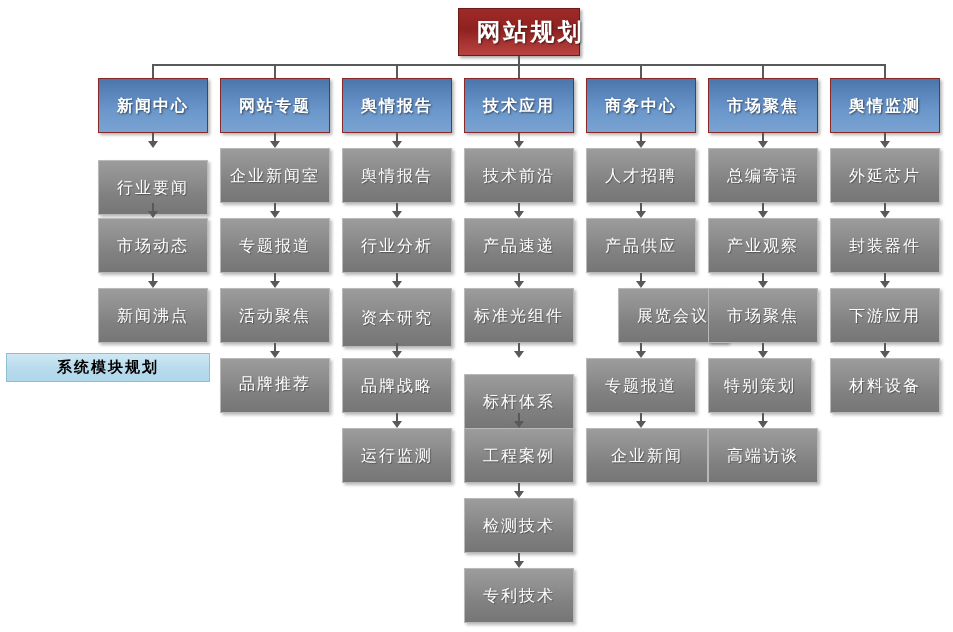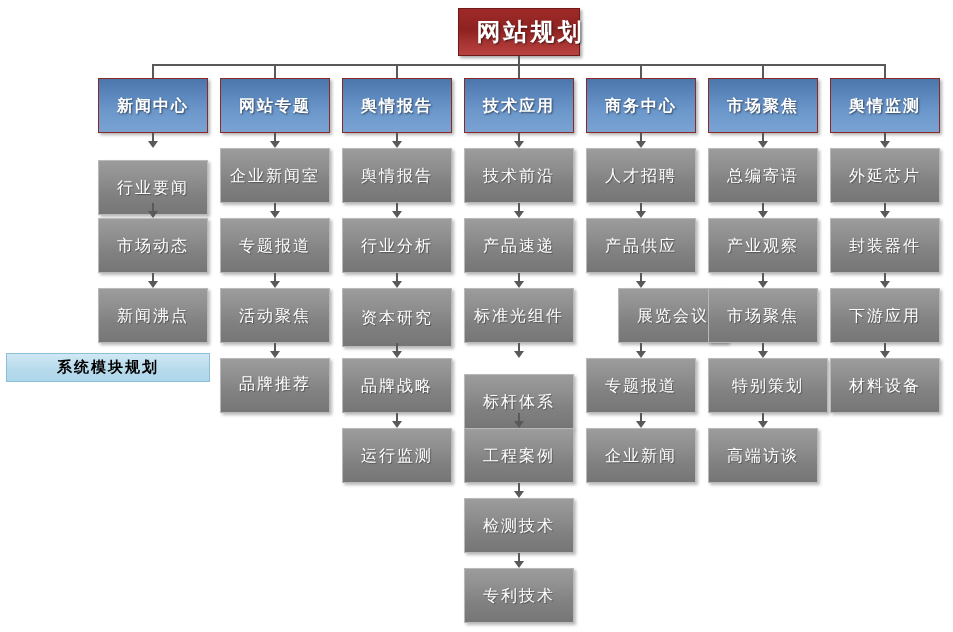--- a/index.html
+++ b/index.html
@@ -183,35 +183,35 @@
       <div class="arrow" style="left: 636px; top: 211px;"></div>
       <div class="node itm" style="left: 586px; top: 218px; width: 110px; height: 55px;">产品供应</div>
       <div class="vline" style="left: 640.25px; top: 273px; height: 9px;"></div>
       <div class="arrow" style="left: 636px; top: 281px;"></div>
       <div class="node itm" style="left: 586px; top: 288px; width: 110px; height: 55px; margin-left: 32px;">展览会议</div>
       <div class="vline" style="left: 640.25px; top: 343px; height: 9px;"></div>
       <div class="arrow" style="left: 636px; top: 351px;"></div>
       <div class="node itm" style="left: 586px; top: 358px; width: 110px; height: 55px;">专题报道</div>
       <div class="vline" style="left: 640.25px; top: 413px; height: 9px;"></div>
       <div class="arrow" style="left: 636px; top: 421px;"></div>
-      <div class="node itm" style="left: 586px; top: 428px; width: 110px; height: 55px;">企业新闻</div>
+      <div class="node itm" style="left: 586px; top: 428px; width: 122px; height: 55px;">企业新闻</div>
       <div class="vline" style="left: 762.25px; top: 64px; height: 14px;"></div>
       <div class="node hdr" style="left: 708px; top: 78px; width: 110px; height: 55px;">市场聚焦</div>
       <div class="vline" style="left: 762.25px; top: 133px; height: 9px;"></div>
       <div class="arrow" style="left: 758px; top: 141px;"></div>
       <div class="node itm" style="left: 708px; top: 148px; width: 110px; height: 55px;">总编寄语</div>
       <div class="vline" style="left: 762.25px; top: 203px; height: 9px;"></div>
       <div class="arrow" style="left: 758px; top: 211px;"></div>
       <div class="node itm" style="left: 708px; top: 218px; width: 110px; height: 55px;">产业观察</div>
       <div class="vline" style="left: 762.25px; top: 273px; height: 9px;"></div>
       <div class="arrow" style="left: 758px; top: 281px;"></div>
       <div class="node itm" style="left: 708px; top: 288px; width: 110px; height: 55px;">市场聚焦</div>
       <div class="vline" style="left: 762.25px; top: 343px; height: 9px;"></div>
       <div class="arrow" style="left: 758px; top: 351px;"></div>
-      <div class="node itm" style="left: 708px; top: 358px; width: 120px; height: 55px;">特别策划</div>
+      <div class="node itm" style="left: 708px; top: 358px; width: 104px; height: 55px;">特别策划</div>
       <div class="vline" style="left: 762.25px; top: 413px; height: 9px;"></div>
       <div class="arrow" style="left: 758px; top: 421px;"></div>
       <div class="node itm" style="left: 708px; top: 428px; width: 110px; height: 55px;">高端访谈</div>
       <div class="vline" style="left: 884.25px; top: 64px; height: 14px;"></div>
       <div class="node hdr" style="left: 830px; top: 78px; width: 110px; height: 55px;">舆情监测</div>
       <div class="vline" style="left: 884.25px; top: 133px; height: 9px;"></div>
       <div class="arrow" style="left: 880px; top: 141px;"></div>
       <div class="node itm" style="left: 830px; top: 148px; width: 110px; height: 55px;">外延芯片</div>
       <div class="vline" style="left: 884.25px; top: 203px; height: 9px;"></div>
       <div class="arrow" style="left: 880px; top: 211px;"></div>

